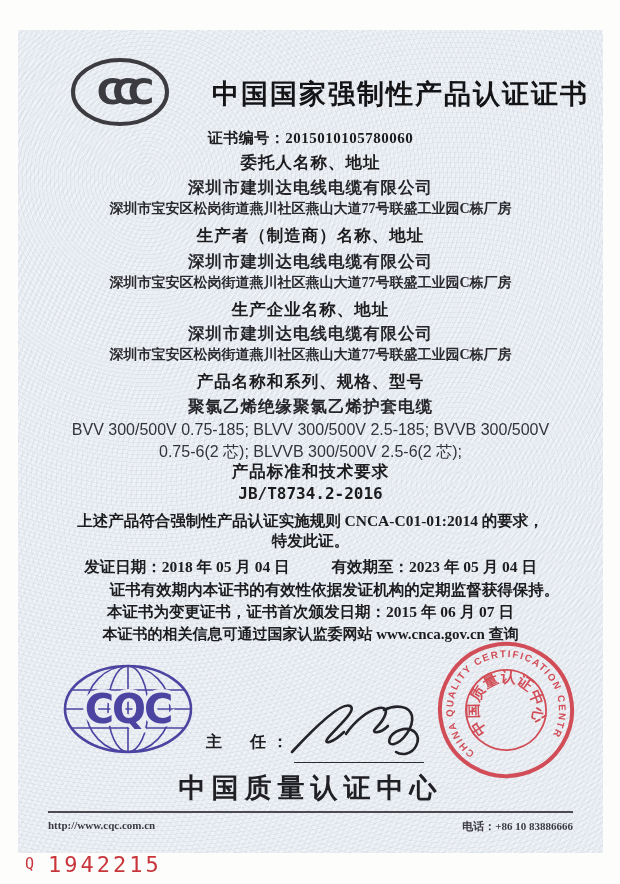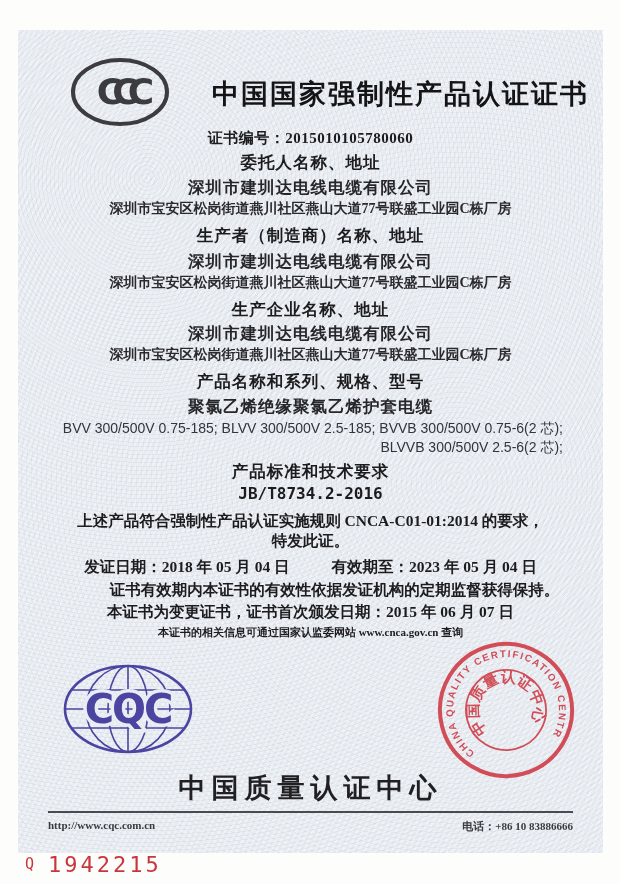--- a/index.html
+++ b/index.html
@@ -30,26 +30,26 @@
     font-family:"Liberation Sans","DejaVu Sans",sans-serif;
   }
   .certno {
     font-size:15px; font-weight:bold; letter-spacing:.5px;
   }
 
   
   .h-line  { font-size:16.5px; font-weight:bold; letter-spacing:1px; }
   .name    { font-size:16.5px; font-weight:bold; letter-spacing:1px; color:#26262a; }
   .addr    { font-size:14px;   font-weight:bold; color:#2a2a2e; }
-  .models  { font-size:14px; line-height:1.35; color:#33343c;
+  .models  { font-size:16px; line-height:1.35; color:#33343c;
              font-family:"Liberation Sans","DejaVu Sans",sans-serif;
-             left:40px; width:505px; text-align:right; }
+             left:40px; width:505px; text-align:center; }
   .std     { font-size:16px; font-weight:bold; font-family:"DejaVu Sans Mono","Liberation Mono",monospace; }
   .bold15  { font-size:15.5px; font-weight:bold; }
-  .small-b { font-size:11px; font-weight:bold; }
+  .small-b { font-size:15px; font-weight:bold; }
   .gap     { display:inline-block; width:42px; }
 
   
   .ccc-logo { left:50px; top:26px; }
   .cqc-logo { left:40px; top:632px; }
   .director-row { left:188px; top:662px; width:220px; height:75px; }
   .director-label { position:absolute; left:0; top:40px; font-size:16px; font-weight:bold; letter-spacing:6px; }
   .sig-line { position:absolute; left:88px; top:70px; width:130px; border-bottom:1.6px solid #2b2b2f; }
   .sig-svg  { position:absolute; left:78px; top:2px; }
   .seal { left:408px; top:600px; width:160px; height:160px; }
@@ -114,20 +114,31 @@
       <ellipse cx="70" cy="47" rx="42" ry="43" stroke-width="1.6"></ellipse>
       <ellipse cx="70" cy="47" rx="20" ry="43" stroke-width="1.6"></ellipse>
       <line x1="70" y1="4" x2="70" y2="90" stroke-width="1.6"></line>
       <line x1="13" y1="28" x2="127" y2="28" stroke-width="1.6"></line>
       <line x1="7" y1="47" x2="133" y2="47" stroke-width="1.6"></line>
       <line x1="13" y1="66" x2="127" y2="66" stroke-width="1.6"></line>
     </g>
     <text x="70" y="61" text-anchor="middle" font-family="'DejaVu Sans',sans-serif" font-size="40" font-weight="bold" fill="#4b44a1" stroke="#e9edf2" stroke-width="7" paint-order="stroke" letter-spacing="-2">CQC</text>
   </svg>
 
+  <div class="abs director-row">
+    <span class="director-label">主　任：</span>
+    <svg class="sig-svg" width="150" height="68" viewBox="0 0 150 68">
+      <g fill="none" stroke="#242428" stroke-width="2.6" stroke-linecap="round">
+        <path d="M8,58 C34,30 58,8 66,12 C74,16 52,34 44,44 C38,52 50,48 60,38"></path>
+        <path d="M62,40 C70,28 84,16 95,14 C108,12 100,26 92,34 C86,40 96,40 104,32"></path>
+        <path d="M100,16 C112,10 126,12 128,22 C130,34 118,48 110,50 C102,52 104,40 116,36 C128,32 138,40 132,52 C128,60 118,62 112,58"></path>
+      </g>
+    </svg>
+    <span class="sig-line"></span>
+  </div>
 
   <svg class="abs seal" viewBox="-80 -80 160 160">
     <g transform="rotate(-14)" opacity="0.92">
       <circle r="66" fill="none" stroke="#d0404a" stroke-width="4"></circle>
       <circle r="40" fill="none" stroke="#d0404a" stroke-width="1.8"></circle>
       <defs>
         <path id="sealEN" d="M -40.6,34.1 A 53,53 0 1,1 40.6,34.1"></path>
         <path id="sealCN" d="M -22.9,16.1 A 28,28 0 1,1 22.9,16.1"></path>
       </defs>
       <text font-family="'Liberation Sans','DejaVu Sans',sans-serif" font-size="9.8" font-weight="bold" fill="#d0404a" letter-spacing="1.6">

